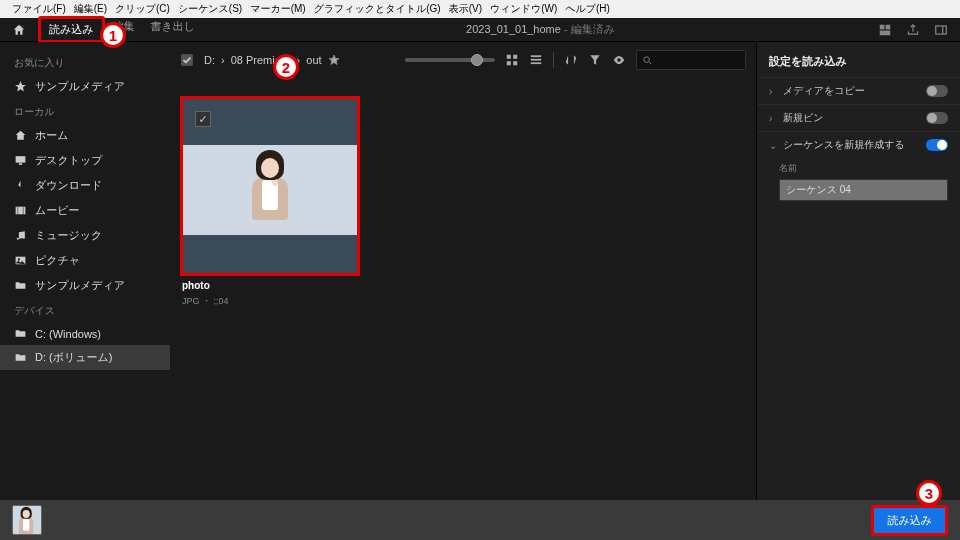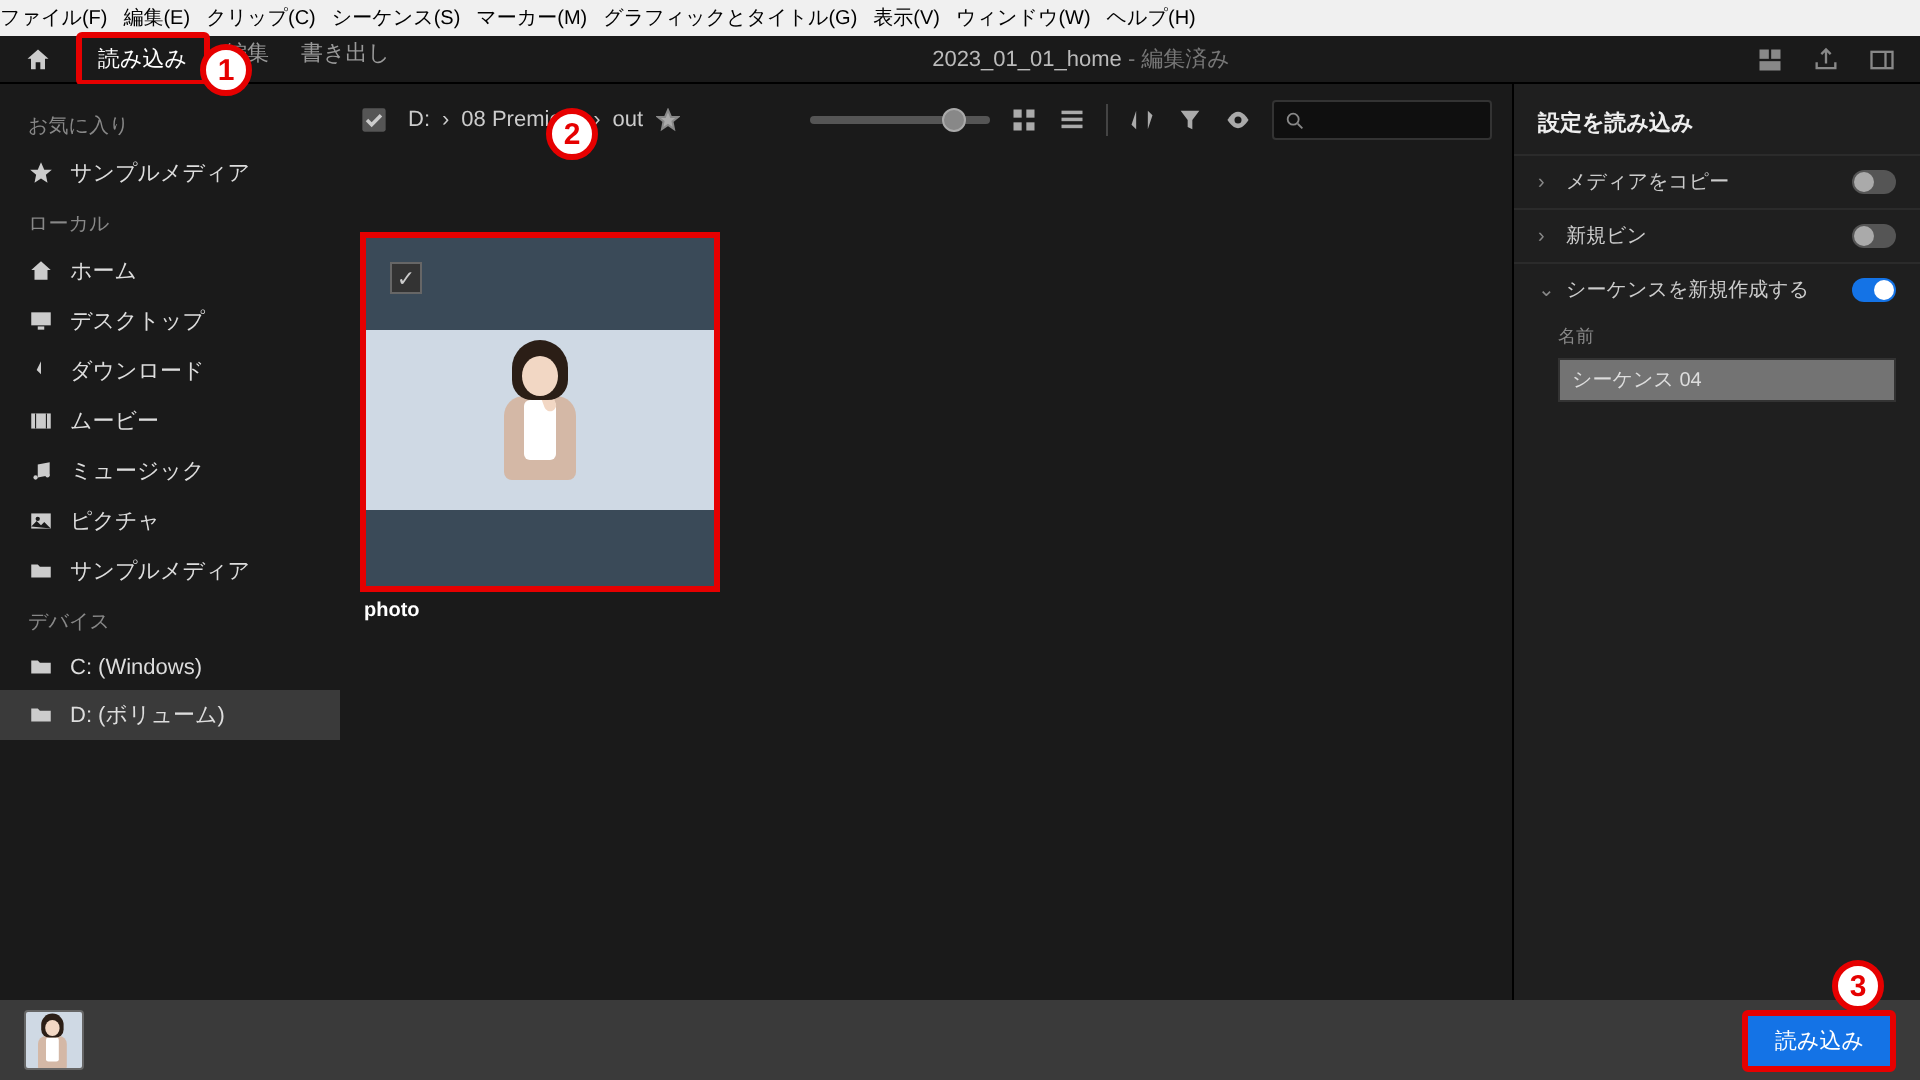--- a/index.html
+++ b/index.html
@@ -1,19 +1,19 @@
 <!DOCTYPE html>
 <html><head>
 <meta charset="utf-8">
 <style>
 * { margin: 0; padding: 0; box-sizing: border-box; font-family: "Hiragino Kaku Gothic Pro", "Meiryo", sans-serif; }
 body { width: 960px; height: 540px; background: #1a1a1a; color: #ccc; overflow: hidden; font-size: 11px; position: relative; }
 
 
-.menubar { height: 18px; background: #f0f0f0; display: flex; align-items: center; padding: 0 0; color: #000; font-size: 10px; gap: 8px; }
+.menubar { height: 18px; background: #f0f0f0; display: flex; align-items: center; padding: 0 12px; color: #000; font-size: 10px; gap: 8px; }
 .menubar span { white-space: nowrap; }
 
 
 .topbar { height: 24px; background: #1a1a1a; display: flex; align-items: center; padding: 0 12px; gap: 12px; border-bottom: 1px solid #000; }
 .topbar .home-ic { width: 14px; height: 14px; }
 .topbar .mode-tabs { display: flex; gap: 0; }
 .topbar .mode-tab { padding: 3px 8px; font-size: 11px; color: #999; }
 .topbar .mode-tab.active { color: #fff; }
 .red-frame-tab { border: 3px solid #e60000; border-radius: 3px; }
 .topbar .center-title { flex: 1; text-align: center; font-size: 11px; color: #bbb; }
@@ -34,21 +34,21 @@
 .breadcrumb svg { width: 12px; height: 12px; fill: #aaa; }
 .content-top .spacer { flex: 1; }
 .zoom-slider { width: 90px; height: 4px; background: #555; border-radius: 2px; position: relative; }
 .zoom-slider .thumb { position: absolute; right: 12px; top: -4px; width: 12px; height: 12px; border-radius: 50%; background: #888; border: 1px solid #aaa; }
 .view-ic { width: 14px; height: 14px; fill: #aaa; }
 .divider { width: 1px; height: 16px; background: #444; }
 .search-box { background: #0f0f0f; border: 1px solid #333; height: 20px; width: 110px; border-radius: 2px; display: flex; align-items: center; padding: 0 5px; }
 .search-box svg { width: 11px; height: 11px; fill: #888; }
 
 .grid-area { flex: 1; padding: 18px 10px; position: relative; }
-.thumb-card { width: 152px; margin-top: 20px; }
+.thumb-card { width: 152px; }
 .thumb-frame { width: 180px; height: 180px; background: #3a4a58; border: 3px solid #e60000; position: relative; }
 .thumb-check { position: absolute; top: 12px; left: 12px; width: 16px; height: 16px; background: #333; border: 1px solid #666; display: flex; align-items: center; justify-content: center; }
 .thumb-check::after { content: "✓"; color: #ccc; font-size: 11px; }
 .thumb-img { position: absolute; top: 46px; left: 0; right: 0; height: 90px; background: #cfd9e4; display: flex; align-items: center; justify-content: center; overflow: hidden; }
 .thumb-label { padding: 4px 2px; font-size: 10px; color: #fff; font-weight: bold; }
 .thumb-meta { font-size: 9px; color: #888; padding: 0 2px; }
 
 
 .person { position: relative; width: 56px; height: 84px; }
 .hair { position: absolute; top: 2px; left: 14px; width: 28px; height: 30px; background: #2b1e16; border-radius: 14px 14px 10px 10px; }
@@ -260,20 +260,21 @@
             <div class="person">
               <div class="body-p"></div>
                 <div class="inner-sh"></div>
                 <div class="arm"></div>
                 <div class="hair"></div>
                 <div class="face"></div>
             </div>
           </div>
         </div>
         <div class="thumb-label">photo</div>
+        <div class="thumb-meta">JPG ・ ;;04</div>
       </div>
     </div>
   </div>
 
   <div class="rightpanel">
     <div class="rp-title">設定を読み込み</div>
     <div class="rp-row">
       <span class="chev">›</span>
       <span class="lbl">メディアをコピー</span>
       <div class="toggle">

